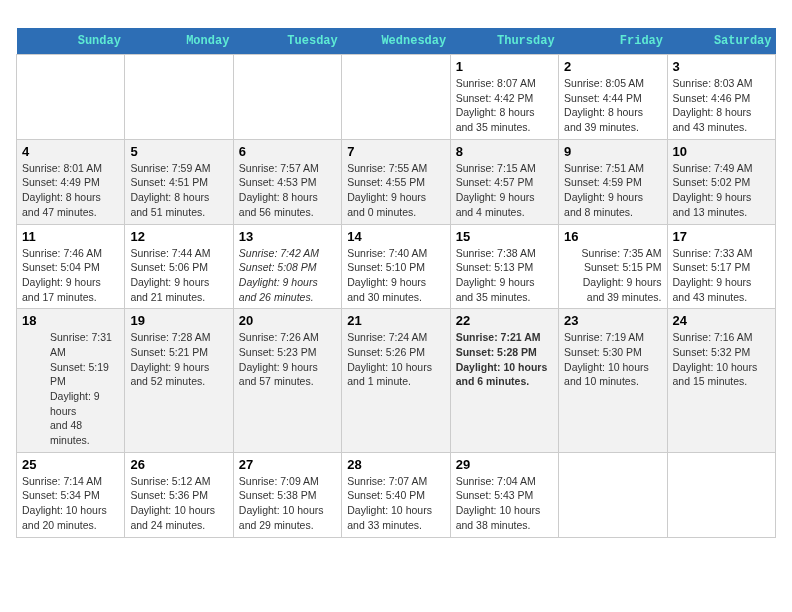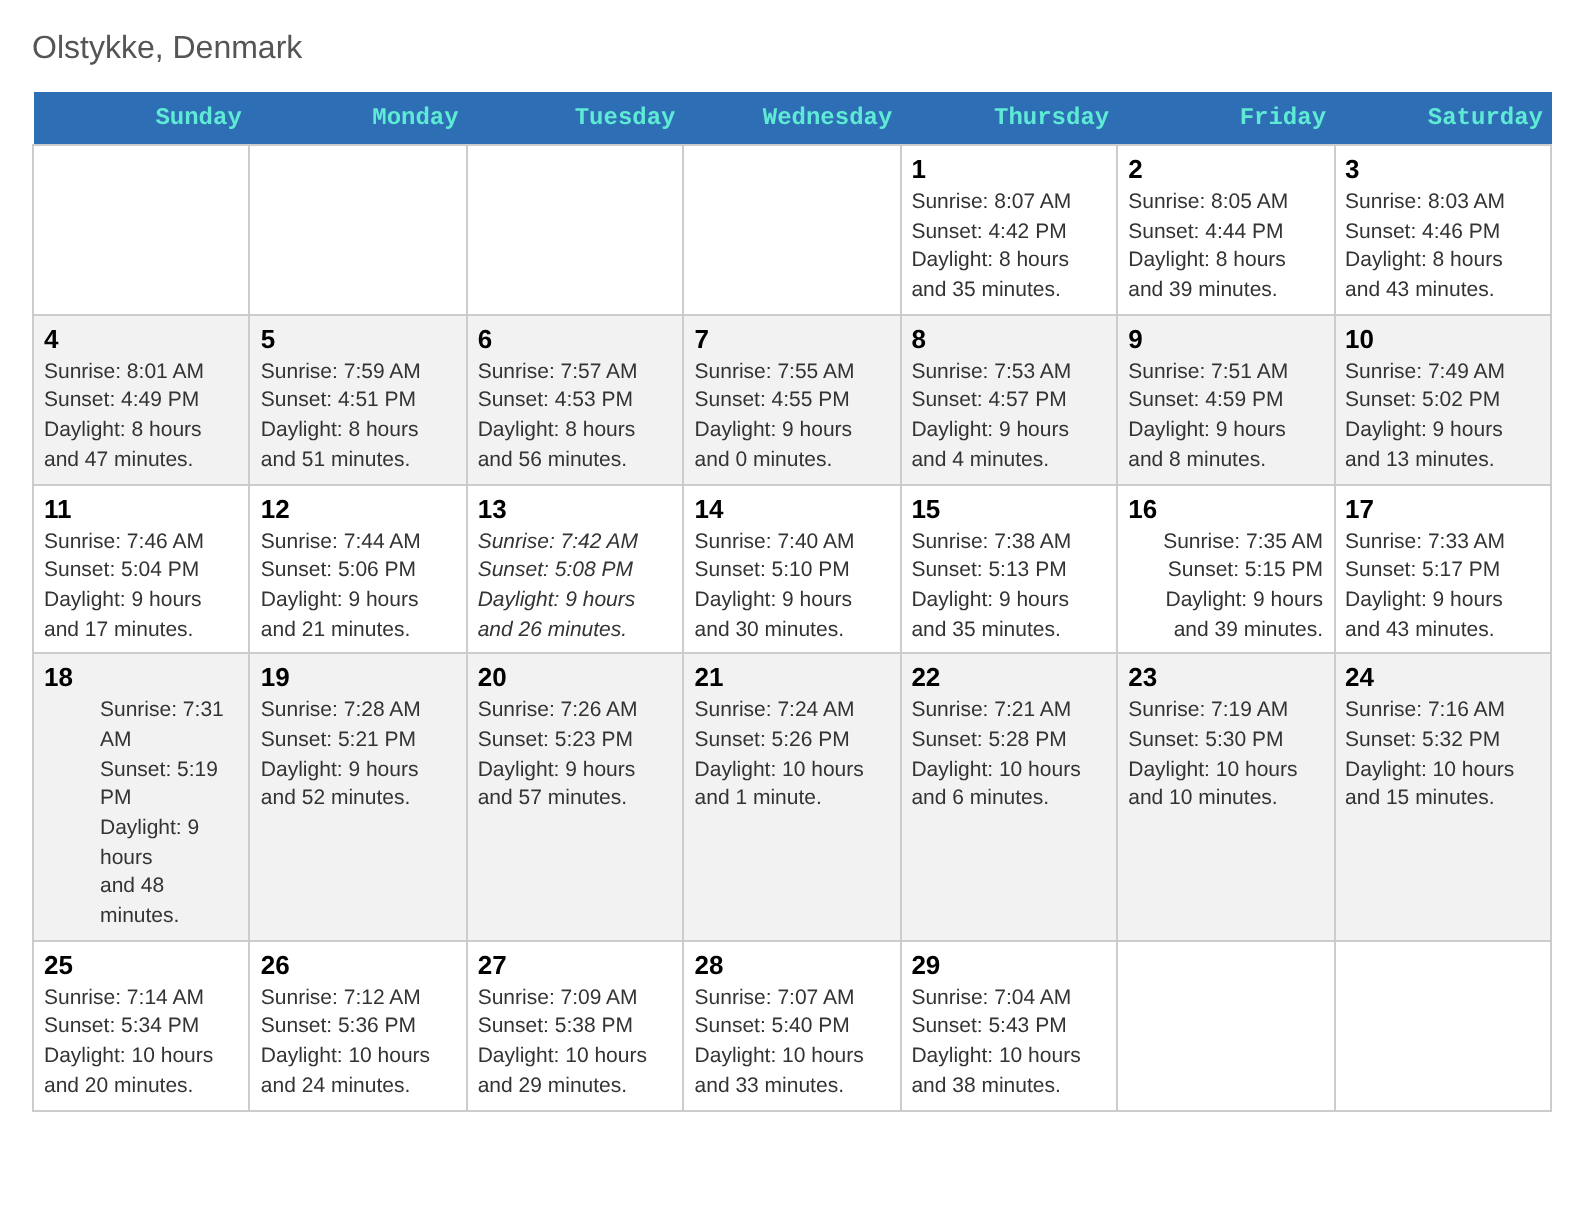--- a/index.html
+++ b/index.html
@@ -96,21 +96,20 @@
     }
     .calendar tbody tr:nth-child(even) td {
       background: #f2f2f2;
     }
   </style>
 </head>
 <body>
 
 <div class="header-area">
   <div class="title-area">
-    <div class="location-title">Olstykke, Denmark</div>
   </div>
 </div>
 
 <table class="calendar">
   <thead>
     <tr id="weekday-header">
     <th>Sunday</th>
         <th>Monday</th>
         <th>Tuesday</th>
         <th>Wednesday</th>
@@ -171,21 +170,21 @@
         </td>
         <td>
           <span class="day-num">7</span>
           <div class="day-info" style="white-space: pre-line;">Sunrise: 7:55 AM
 Sunset: 4:55 PM
 Daylight: 9 hours
 and 0 minutes.</div>
         </td>
         <td>
           <span class="day-num">8</span>
-          <div class="day-info" style="white-space: pre-line;">Sunrise: 7:53 AM
+          <div class="day-info" style="white-space: pre-line;">Sunrise: 7:15 AM
 Sunset: 4:57 PM
 Daylight: 9 hours
 and 4 minutes.</div>
         </td>
         <td>
           <span class="day-num">9</span>
           <div class="day-info" style="white-space: pre-line;">Sunrise: 7:51 AM
 Sunset: 4:59 PM
 Daylight: 9 hours
 and 8 minutes.</div>
@@ -273,21 +272,21 @@
         </td>
         <td>
           <span class="day-num">21</span>
           <div class="day-info" style="white-space: pre-line;">Sunrise: 7:24 AM
 Sunset: 5:26 PM
 Daylight: 10 hours
 and 1 minute.</div>
         </td>
         <td>
           <span class="day-num">22</span>
-          <div class="day-info" style="white-space: pre-line;">Sunrise: 7:21 AM
+          <div class="day-info" style="white-space: pre-line; font-weight: bold;">Sunrise: 7:21 AM
 Sunset: 5:28 PM
 Daylight: 10 hours
 and 6 minutes.</div>
         </td>
         <td>
           <span class="day-num">23</span>
           <div class="day-info" style="white-space: pre-line;">Sunrise: 7:19 AM
 Sunset: 5:30 PM
 Daylight: 10 hours
 and 10 minutes.</div>
@@ -303,21 +302,21 @@
       <tr>
         <td>
           <span class="day-num">25</span>
           <div class="day-info" style="white-space: pre-line;">Sunrise: 7:14 AM
 Sunset: 5:34 PM
 Daylight: 10 hours
 and 20 minutes.</div>
         </td>
         <td>
           <span class="day-num">26</span>
-          <div class="day-info" style="white-space: pre-line;">Sunrise: 7:12 AM
+          <div class="day-info" style="white-space: pre-line;">Sunrise: 5:12 AM
 Sunset: 5:36 PM
 Daylight: 10 hours
 and 24 minutes.</div>
         </td>
         <td>
           <span class="day-num">27</span>
           <div class="day-info" style="white-space: pre-line;">Sunrise: 7:09 AM
 Sunset: 5:38 PM
 Daylight: 10 hours
 and 29 minutes.</div>

